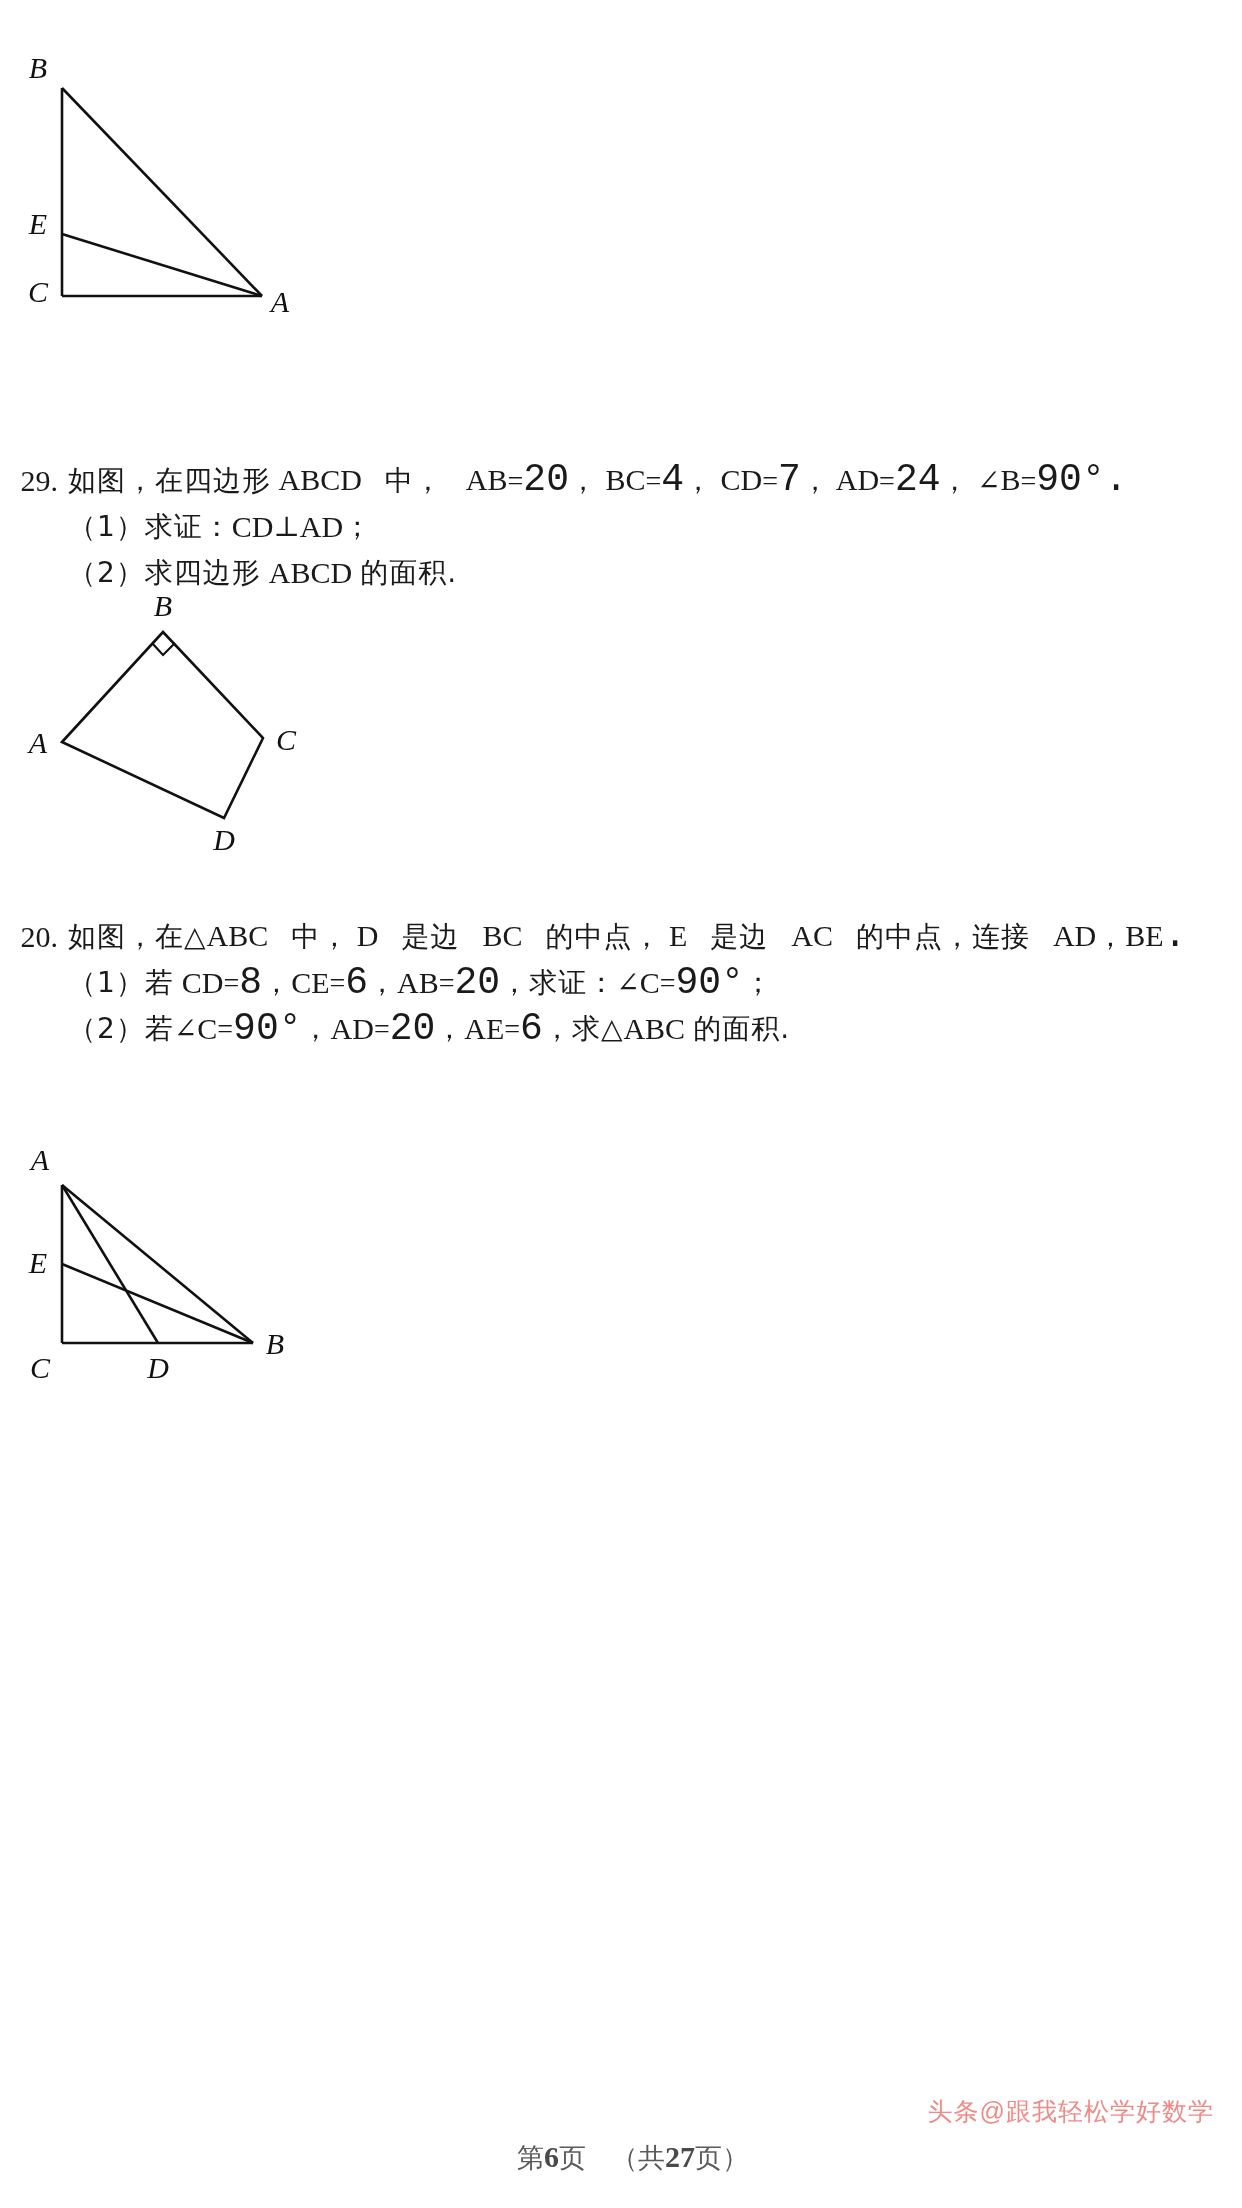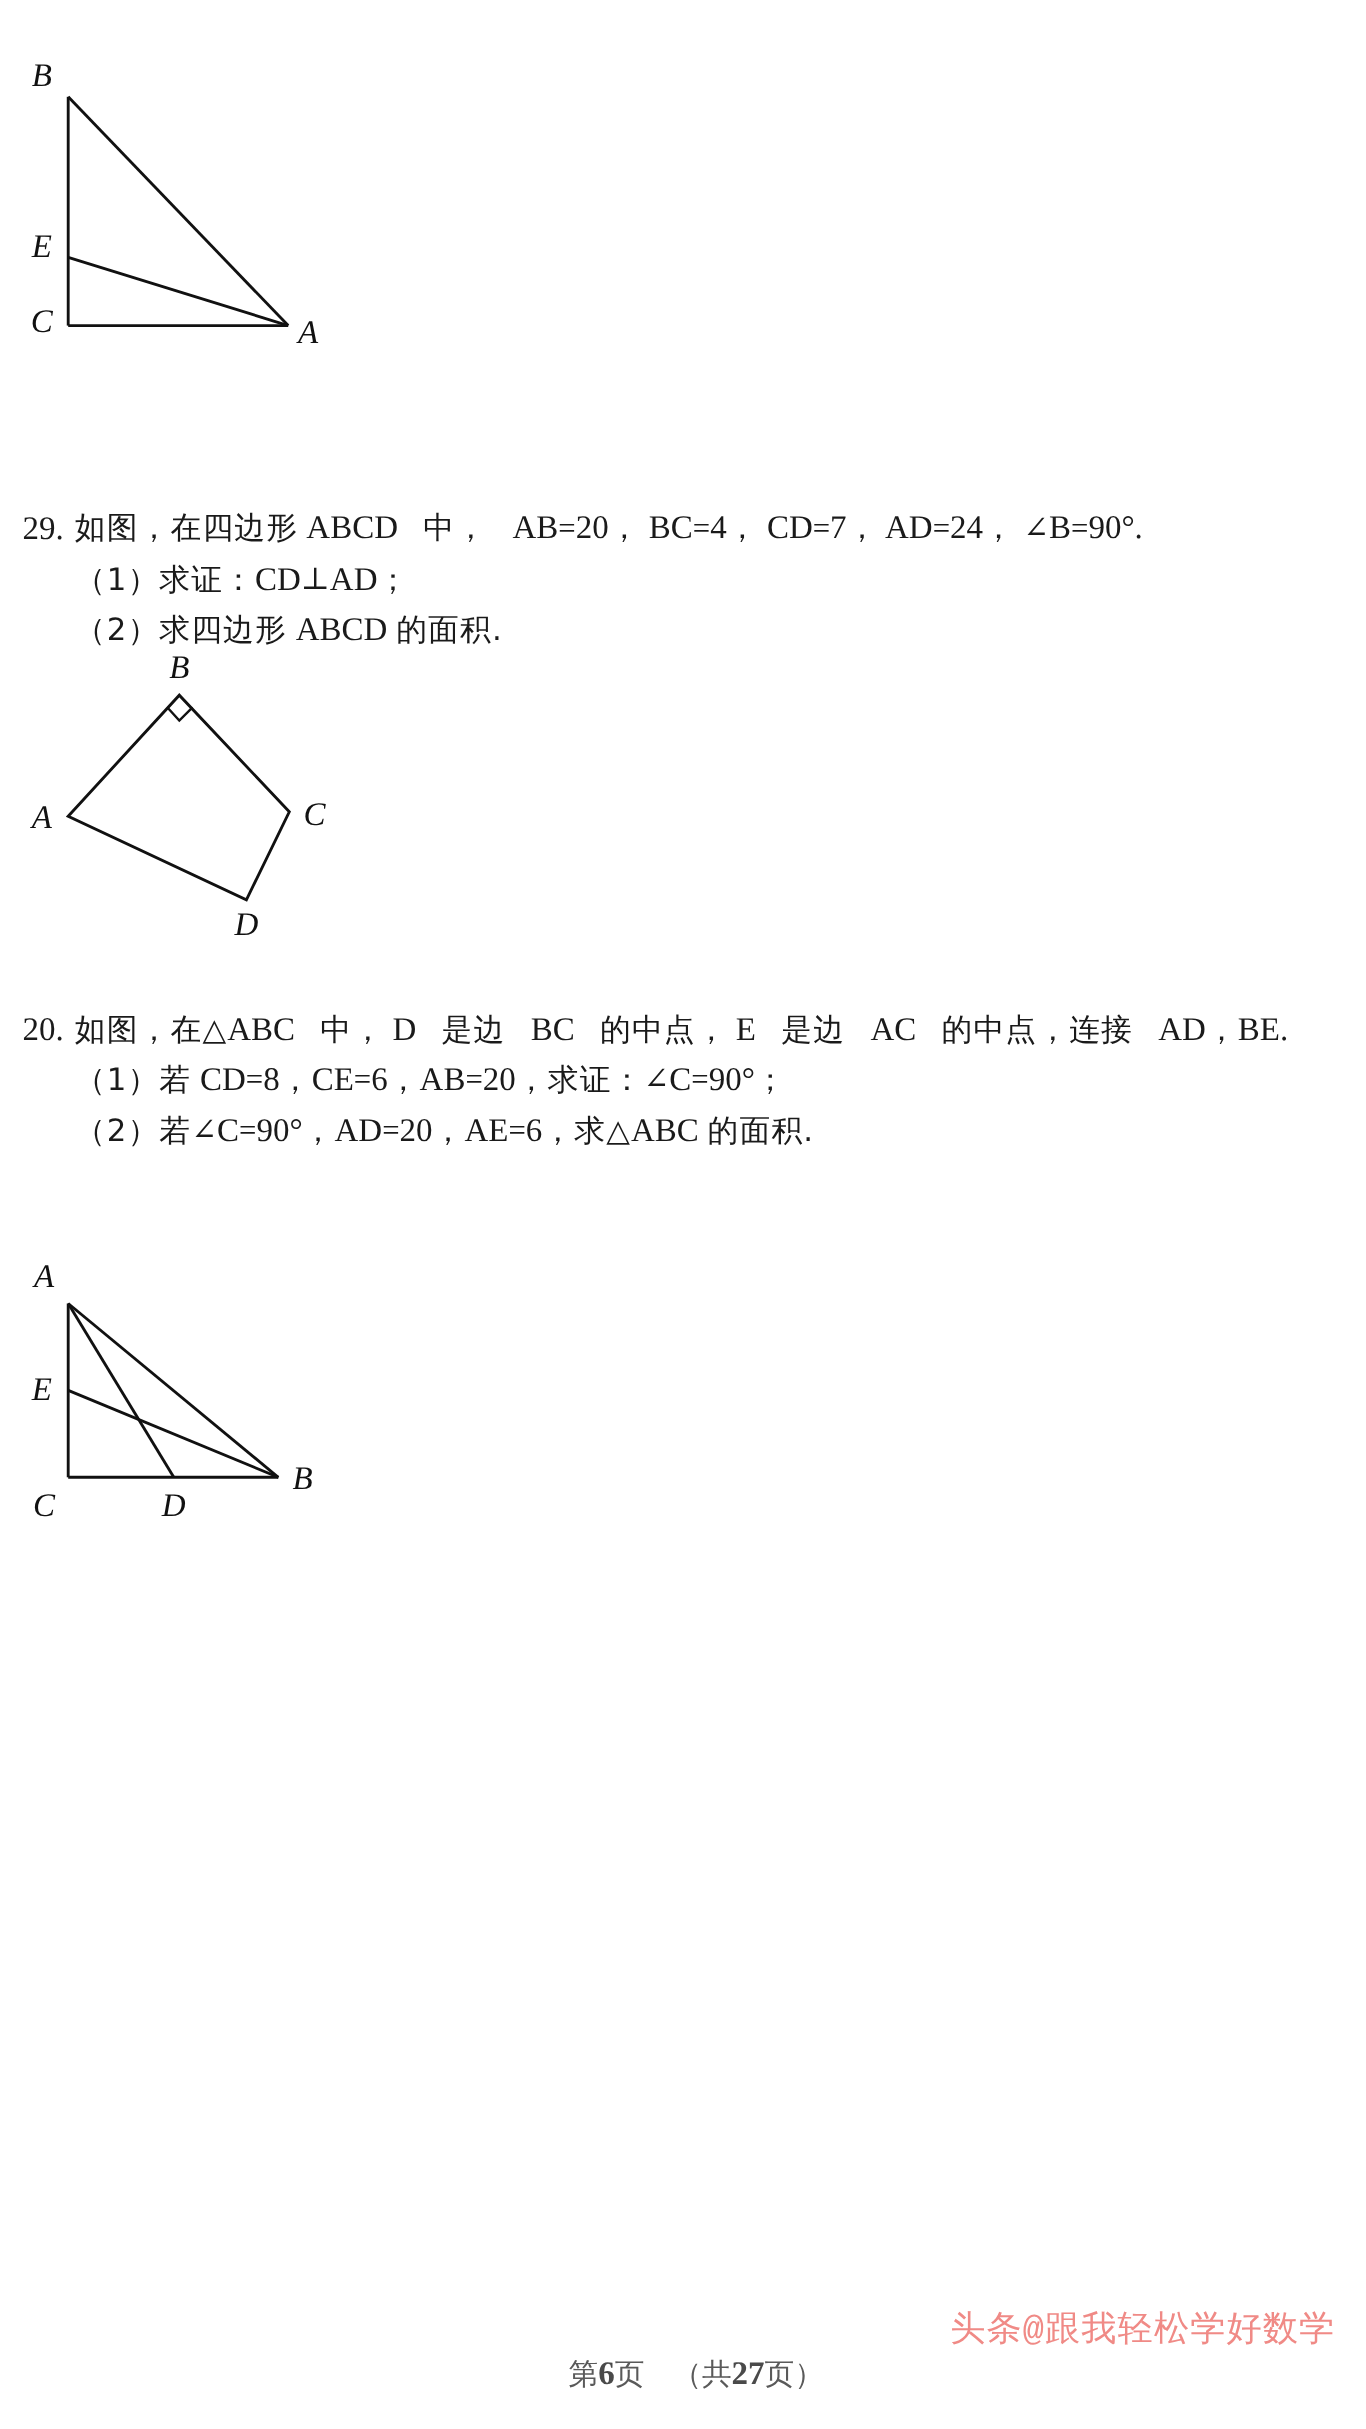--- a/index.html
+++ b/index.html
@@ -68,22 +68,22 @@
   .cn {
     font-family: "DejaVu Sans", "Liberation Sans", sans-serif;
     font-size: 28px;
     letter-spacing: 1px;
   }
   .mi {
     font-family: "Liberation Serif", "DejaVu Serif", serif;
     font-size: 30px;
   }
   .mn {
-    font-family: Liberation Serif, serif;
-    font-size: 30px;
+    font-family: Liberation Mono, monospace;
+    font-size: 38px;
     font-style: normal;
   }
   .op {
     font-family: "Liberation Serif", "DejaVu Serif", serif;
     font-size: 28px;
     font-style: normal;
   }
   .sp-s { display: inline-block; width: 8px; }
 
   
@@ -100,22 +100,22 @@
   .footer-page .big {
     font-family: "Liberation Serif", "DejaVu Serif", serif;
     font-weight: bold;
     font-size: 30px;
     color: #4a4a4a;
   }
   .watermark {
     position: absolute;
     right: 28px;
     top: 2095px;
-    font-family: Liberation Mono, monospace;
-    font-size: 32px;
+    font-family: Liberation Sans, sans-serif;
+    font-size: 25px;
     color: #f08a86;
     letter-spacing: 1px;
     white-space: nowrap;
   }
 </style>
 </head>
 <body>
 
 <div class="page">
 

